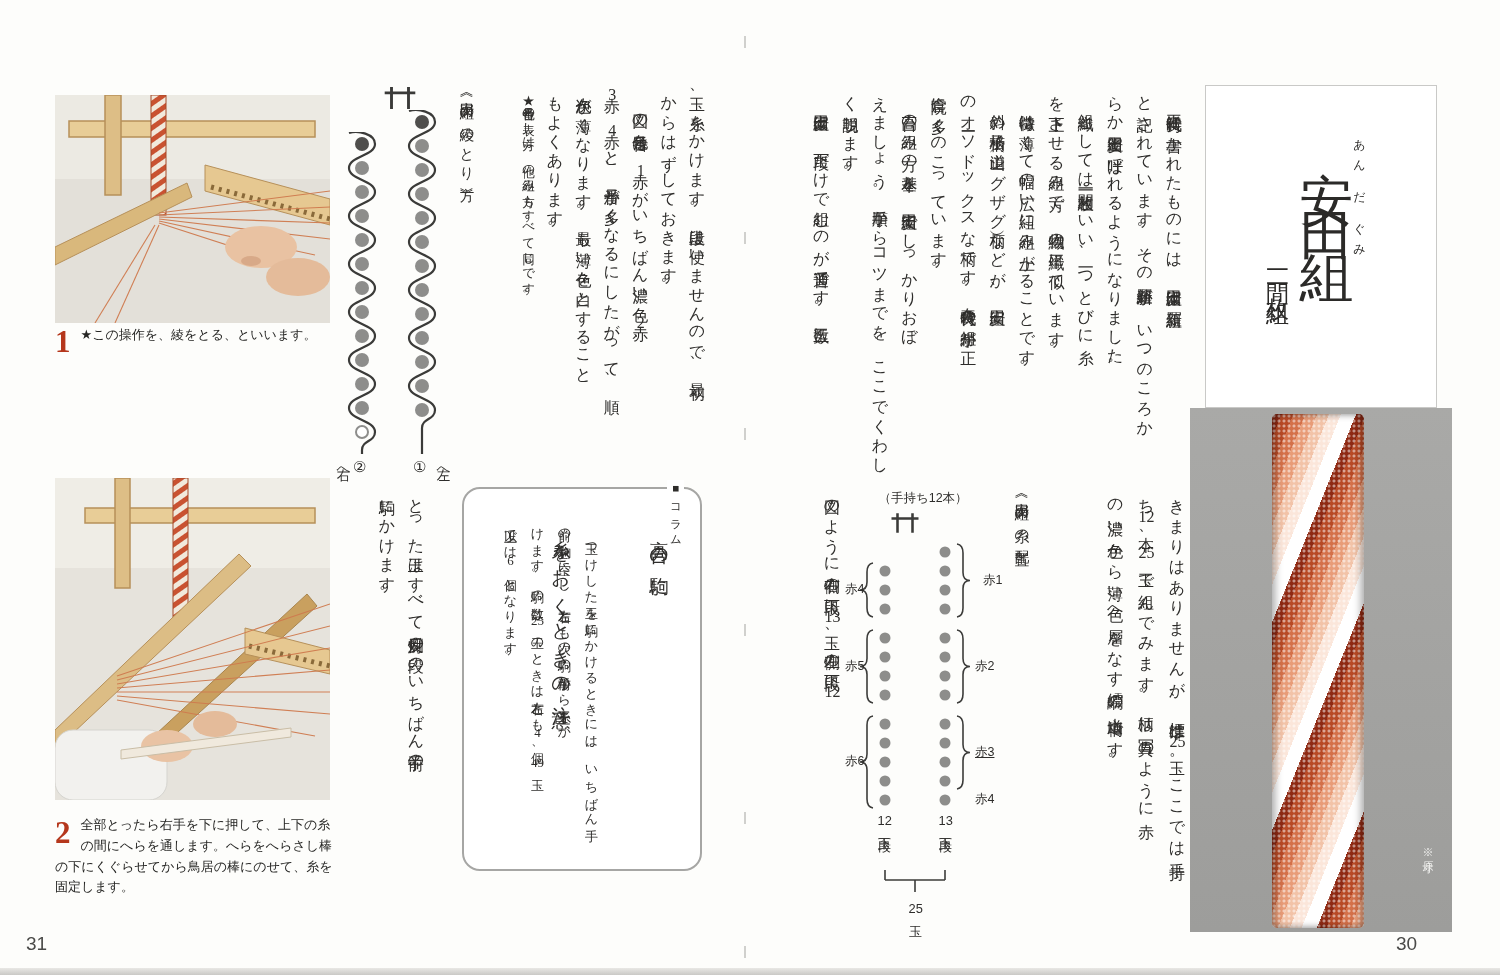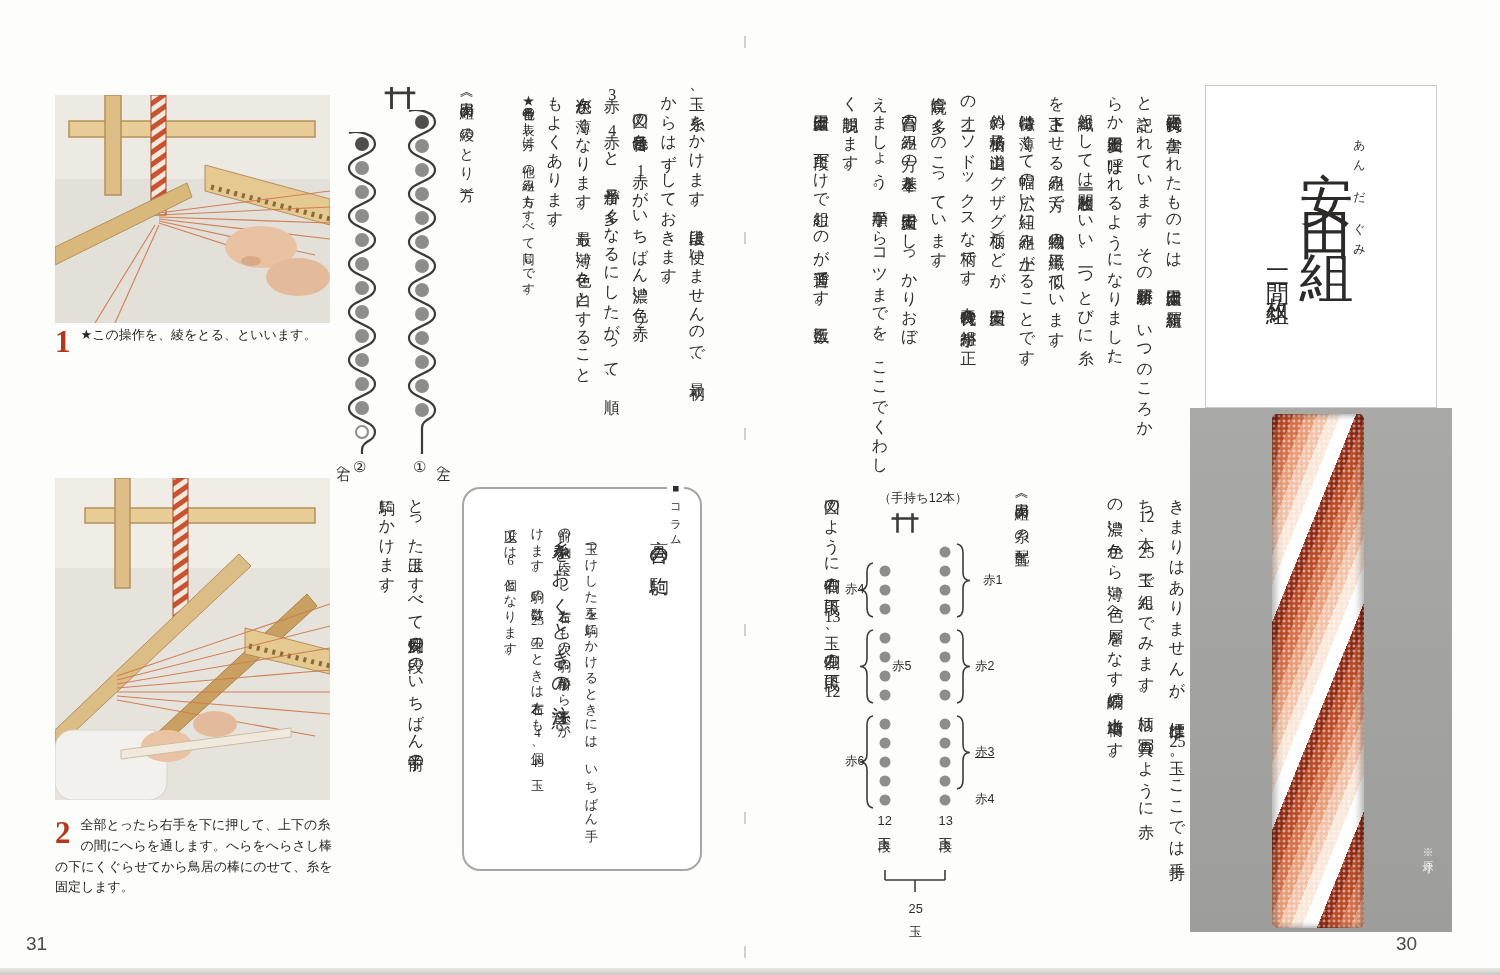--- a/index.html
+++ b/index.html
@@ -366,21 +366,21 @@
         <path d="M42 330 V340 M102 330 V340 M42 340 H102 M72 340 V352" fill="none" stroke="#3c3c3a" stroke-width="1.6"></path>
       </svg>
     <div class="bottom-col-label" style="left:32px; top:324px;"><span class="tcy">12</span>玉下段</div>
     <div class="bottom-col-label" style="left:93px; top:324px;"><span class="tcy">13</span>玉下段</div>
     <div class="total-label" style="left:63px; top:412px;"><span class="tcy">25</span>玉</div>
   <div class="red-label" style="left: 132px; top: 81.5px; margin-left: 8px;">赤1</div>
       <div class="red-label" style="left: 132px; top: 167.5px;">赤2</div>
       <div class="red-label" style="left: 132px; top: 253.5px; text-decoration: underline;">赤3</div>
       <div class="red-label" style="left: 132px; top: 301px;">赤4</div>
       <div class="red-label" style="left: 2px; top: 91px; width: 26px; text-align: left;">赤4</div>
-      <div class="red-label" style="left: 2px; top: 167.5px; width: 26px; text-align: left; margin-left: 47px;">赤5</div>
+      <div class="red-label" style="left: 2px; top: 167.5px; width: 26px; text-align: left;">赤5</div>
       <div class="red-label" style="left: 2px; top: 263px; width: 26px; text-align: left;">赤6</div>
     </div>
 
   <div class="photo-panel">
     <div class="cord"></div>
     <div class="photo-note">※原寸</div>
   </div>
 
   <div class="title-box">
     <div class="main-title" id="main-title"><ruby>安<rt>あん</rt></ruby><ruby>田<rt>だ</rt></ruby><ruby>組<rt>ぐみ</rt></ruby></div>

